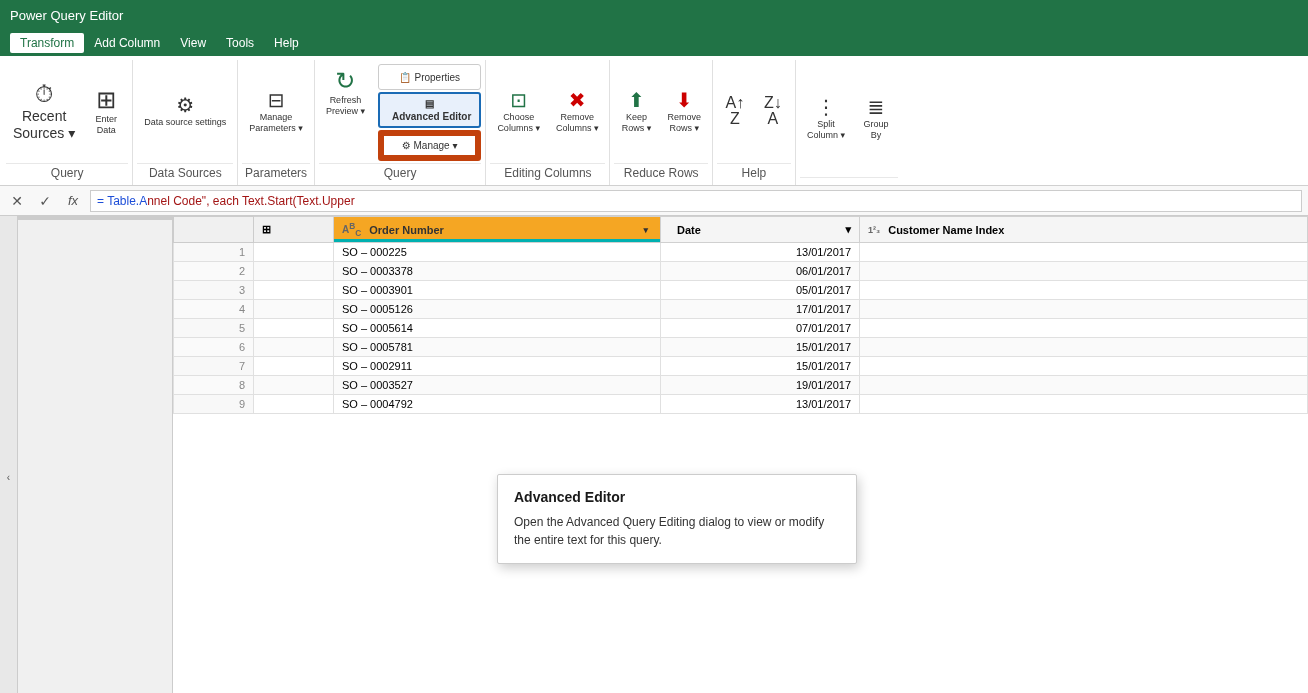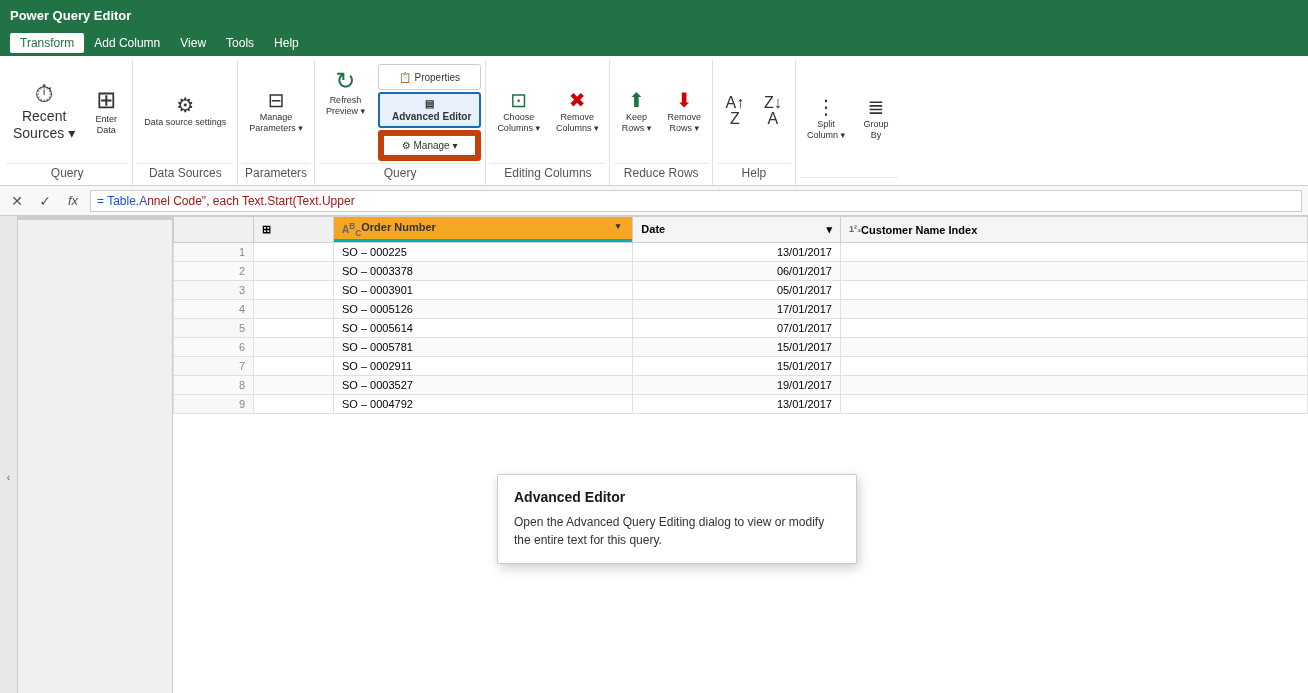--- a/index.html
+++ b/index.html
@@ -4,21 +4,21 @@
   <style>
     * { box-sizing: border-box; margin: 0; padding: 0; }
     body { font-family: 'Segoe UI', Arial, sans-serif; font-size: 12px; background: #f0f0f0; overflow: hidden; }
 
     
     .title-bar {
       background: #217346;
       color: white;
       padding: 5px 10px;
       font-size: 13px;
-      font-weight: 700;
+      font-weight: 400;
       height: 30px;
       display: flex;
       align-items: center;
     }
 
     
     .menu-bar {
       background: #217346;
       display: flex;
       align-items: center;
@@ -245,22 +245,22 @@
       line-height: 1.5;
     }
 
     .teal-bar {
       height: 3px;
       background: #00b0b0;
     }
 
     .col-header-content {
       display: flex;
-      align-items: flex-start;
-      gap: 0;
+      align-items: center;
+      gap: 8px;
     }
 
     .col-icon {
       font-size: 10px;
       color: #666;
     }
 
     
     .adv-editor-btn {
       border: 2px solid #1a6bb5 !important;

